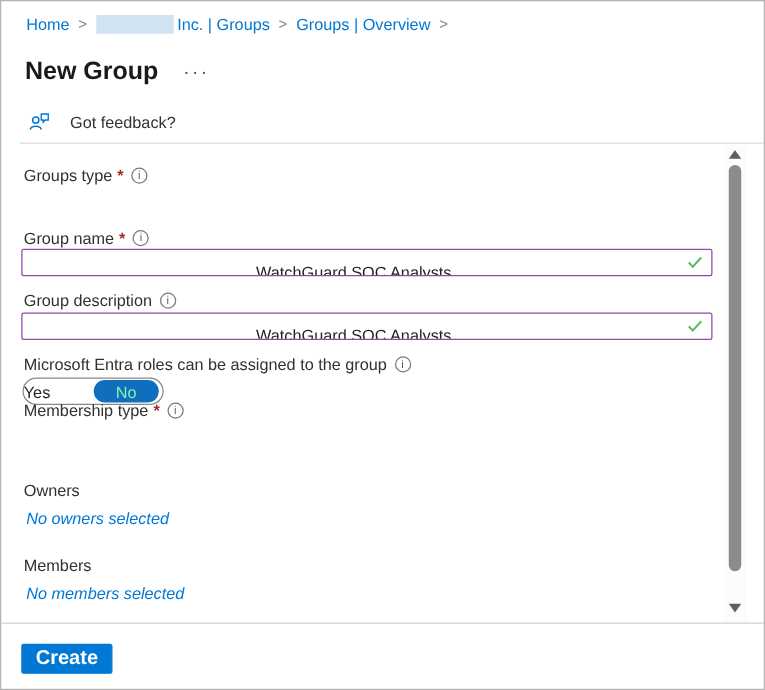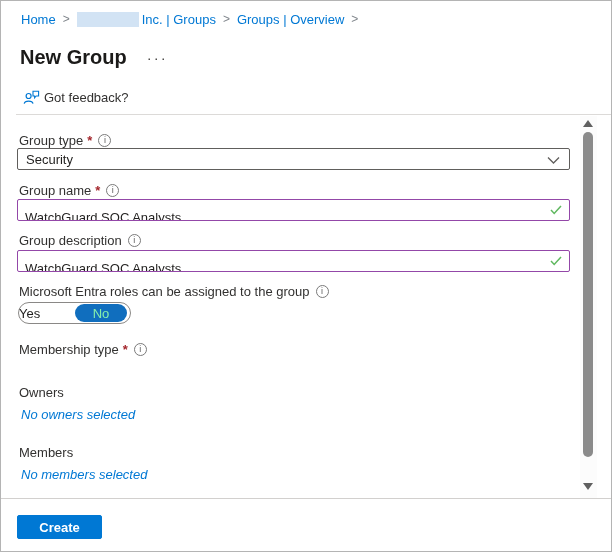--- a/index.html
+++ b/index.html
@@ -11,49 +11,49 @@
   
   .breadcrumb { position:absolute; left:20px; top:11px; display:flex; align-items:flex-start; font-size:13px; white-space:nowrap; }
   .breadcrumb a { color:#0078d4; text-decoration:none; cursor:pointer; }
   .bc-sep { color:#80868c; font-size:12px; margin:0 7px; }
   .redact { display:inline-block; width:62px; height:15px; background:#d2e3f4; vertical-align:-3px; margin-right:3px; }
   
   .title-row { position:absolute; left:19px; top:31px; display:flex; align-items:center;margin-top:14px; }
   .page-title { font-size:20px; font-weight:700; color:#1b1a19; margin:0; }
   .more-dots { margin-left:20px; color:#484644; font-size:15px; letter-spacing:2px; cursor:pointer; line-height:20px; }
   
-  .feedback { position:absolute; left:22px; top:88px; display:flex; align-items:center; gap:4px; font-size:13px; color:#323130; cursor:pointer; }
+  .feedback { position:absolute; left:22px; top:88px; display:flex; align-items:center; gap:16px; font-size:13px; color:#323130; cursor:pointer; }
   
   .divider { position:absolute; height:1px; background:#dcdad8; }
   .div-top { left:15px; width:596px; top:113px; }
   .div-bottom { left:0; width:612px; top:497px; background:#d2d0ce; }
   
   .f-label { position:absolute; left:18px; display:flex; align-items:center; font-size:13px; color:#323130; height:15px; }
   .req { color:#a4262c; font-weight:700; margin-left:4px; }
   .info-icon { width:13px; height:13px; box-sizing:border-box; border:1px solid #7a7a7a; border-radius:50%; font-size:9px; line-height:10px; text-align:center; color:#5f5f5f; margin-left:6px; cursor:pointer; }
   
   .select { position:absolute; left:16px; width:553px; height:22px; box-sizing:border-box; border:1px solid #605e5c; border-radius:2px; background:#fff; display:flex; align-items:center; padding:0 26px 0 8px; font-size:13px; color:#201f1e; cursor:pointer; }
   .select svg { position:absolute; right:9px; top:7px; }
   
   .field-wrap { position:absolute; left:16px; width:553px; height:22px; }
-  .textfield { width:100%; height:100%; box-sizing:border-box; border:1px solid #9347a8; border-radius:2px; padding:15px 28px 0 7px; font-size:13px; color:#201f1e; font-family:inherit; outline:none; background:#fff; }
+  .textfield { width:100%; height:100%; box-sizing:border-box; border:1px solid #9347a8; border-radius:2px; padding:15px 28px 0 7px; font-size:13px; color:#201f1e; font-family:inherit; outline:none; background:#fff;text-align:center; }
   .check-icon { position:absolute; right:8px; top:6px; }
   
   .toggle { position:absolute; left:17px; top:301px; width:113px; height:22px; box-sizing:border-box; border:1px solid #8a8886; border-radius:12px; background:#fff; display:flex; align-items:center; }
   .tg-yes { width:56px; text-align:left; font-size:13px; color:#201f1e; cursor:pointer; }
   .tg-no { width:52px; height:18px; margin-right:1px; background:#106ebe; border-radius:10px; color:#86efac; font-size:13px; display:flex; align-items:center; justify-content:center; cursor:pointer; }
   
   .blue-link { position:absolute; left:20px; font-size:13px; color:#0078d4; cursor:pointer; text-decoration:none;font-style:italic; }
   
   .sb-track { position:absolute; left:579px; top:115px; width:17px; height:382px; background:#fcfcfc; }
   .sb-up { position:absolute; top:4px; left:3px; width:0; height:0; border-left:5px solid transparent; border-right:5px solid transparent; border-bottom:7px solid #606060; cursor:pointer; }
   .sb-thumb { position:absolute; top:16px; left:3px; width:10px; height:325px; background:#8b8b8b; border-radius:5px; cursor:pointer; }
   .sb-down { position:absolute; top:367px; left:3px; width:0; height:0; border-left:5px solid transparent; border-right:5px solid transparent; border-top:7px solid #606060; cursor:pointer; }
   
-  .create-btn { position:absolute; left:16px; top:514px; width:85px; height:24px; background:#0078d4; border:1px solid #0078d4; border-radius:2px; color:#fff; font-size:13px; font-weight:600; font-family:inherit; cursor:pointer; }
+  .create-btn { position:absolute; left:16px; top:514px; width:73px; height:24px; background:#0078d4; border:1px solid #0078d4; border-radius:2px; color:#fff; font-size:16px; font-weight:600; font-family:inherit; cursor:pointer; }
 </style>
 </head>
 <body>
 
 <div class="screen">
 
   <div class="breadcrumb">
     <a>Home</a>
     <span class="bc-sep">&gt;</span>
     <span>
@@ -74,29 +74,23 @@
       <circle cx="5.6" cy="7" r="2.5" fill="none" stroke="#0078d4" stroke-width="1.2"></circle>
       <path d="M1.2 14.6 C1.8 11.2 9.4 11.2 10 14.6" fill="none" stroke="#0078d4" stroke-width="1.2"></path>
       <path d="M10 2.2 h5.6 v4.8 h-2.4 l-1.6 1.8 v-1.8 h-1.6 z" fill="#fff" stroke="#0078d4" stroke-width="1.1"></path>
     </svg>
     <span>Got feedback?</span>
   </div>
 
   <div class="divider div-top"></div>
 
   <div class="f-label" style="top:132px">
-    <span>Group type</span>
+    <span>Groups type</span>
     <span class="req">*</span>
     <span class="info-icon">i</span>
-  </div>
-  <div class="select" style="top:147px">
-    <span>Security</span>
-    <svg width="13" height="9" viewBox="0 0 13 9">
-      <polyline points="1,1.5 6.5,7 12,1.5" fill="none" stroke="#605e5c" stroke-width="1.3"></polyline>
-    </svg>
   </div>
 
   <div class="f-label" style="top:182px">
     <span>Group name</span>
     <span class="req">*</span>
     <span class="info-icon">i</span>
   </div>
   <div class="field-wrap" style="top:198px">
     <input class="textfield" type="text" value="WatchGuard SOC Analysts" style="">
     <svg class="check-icon" width="12" height="10" viewBox="0 0 12 10">
@@ -117,21 +111,21 @@
 
   <div class="f-label" style="top:283px">
     <span>Microsoft Entra roles can be assigned to the group</span>
     <span class="info-icon">i</span>
   </div>
   <div class="toggle">
     <span class="tg-yes">Yes</span>
     <span class="tg-no">No</span>
   </div>
 
-  <div class="f-label" style="top:341px">
+  <div class="f-label" style="top:320px">
     <span>Membership type</span>
     <span class="req">*</span>
     <span class="info-icon">i</span>
   </div>
 
   <div class="f-label" style="top:384px">
     <span>Owners</span>
   </div>
   <a class="blue-link" style="top:406px">No owners selected</a>
 

